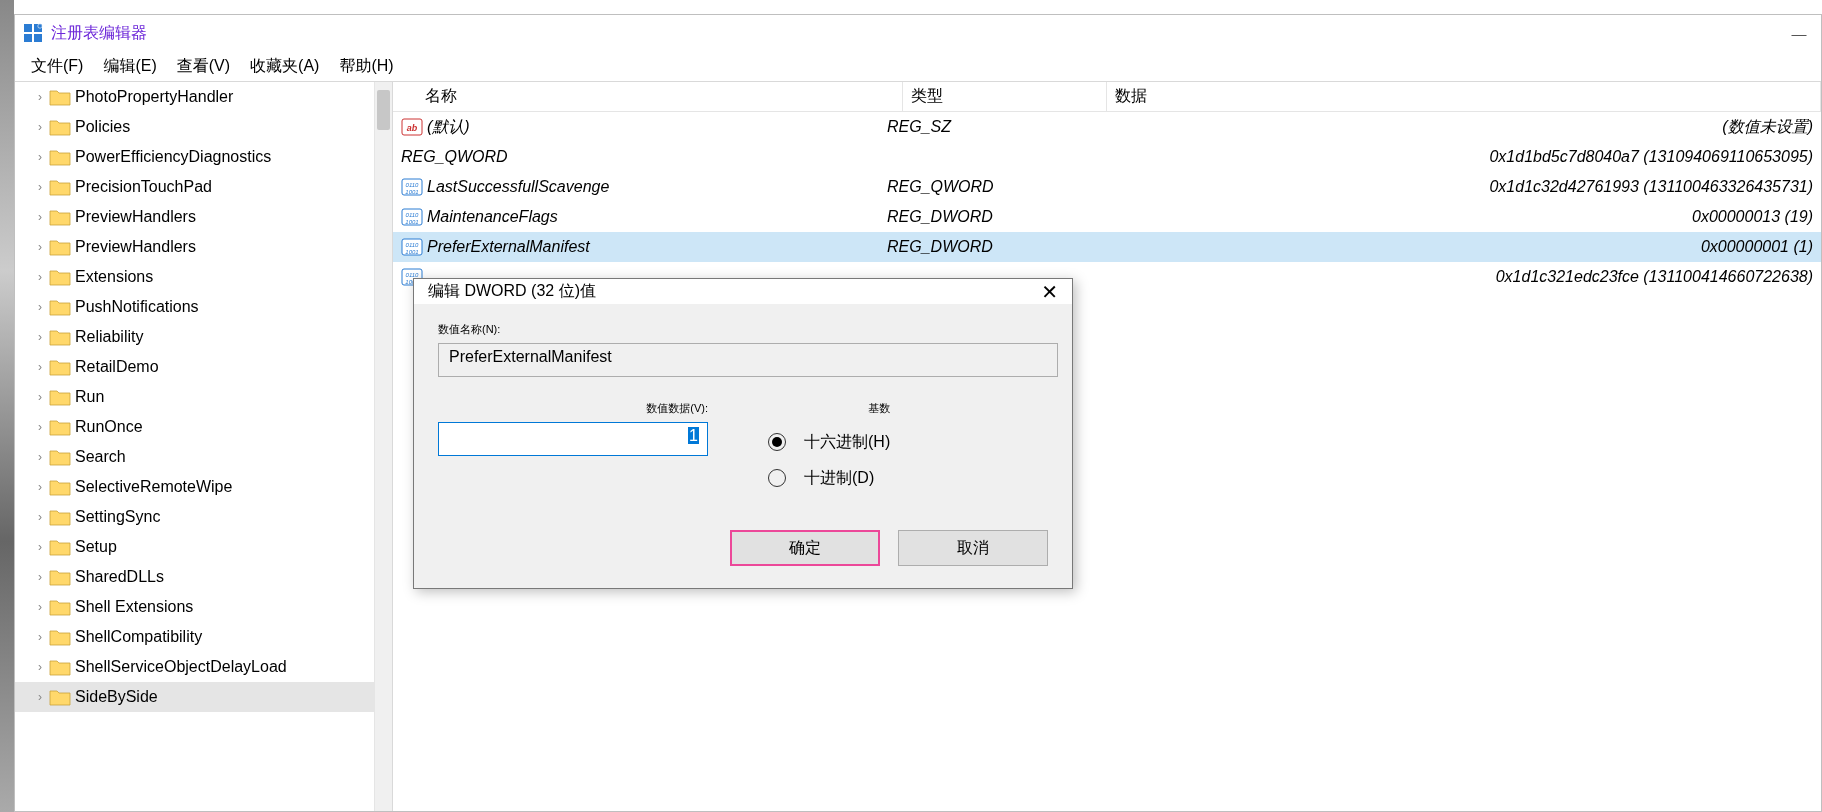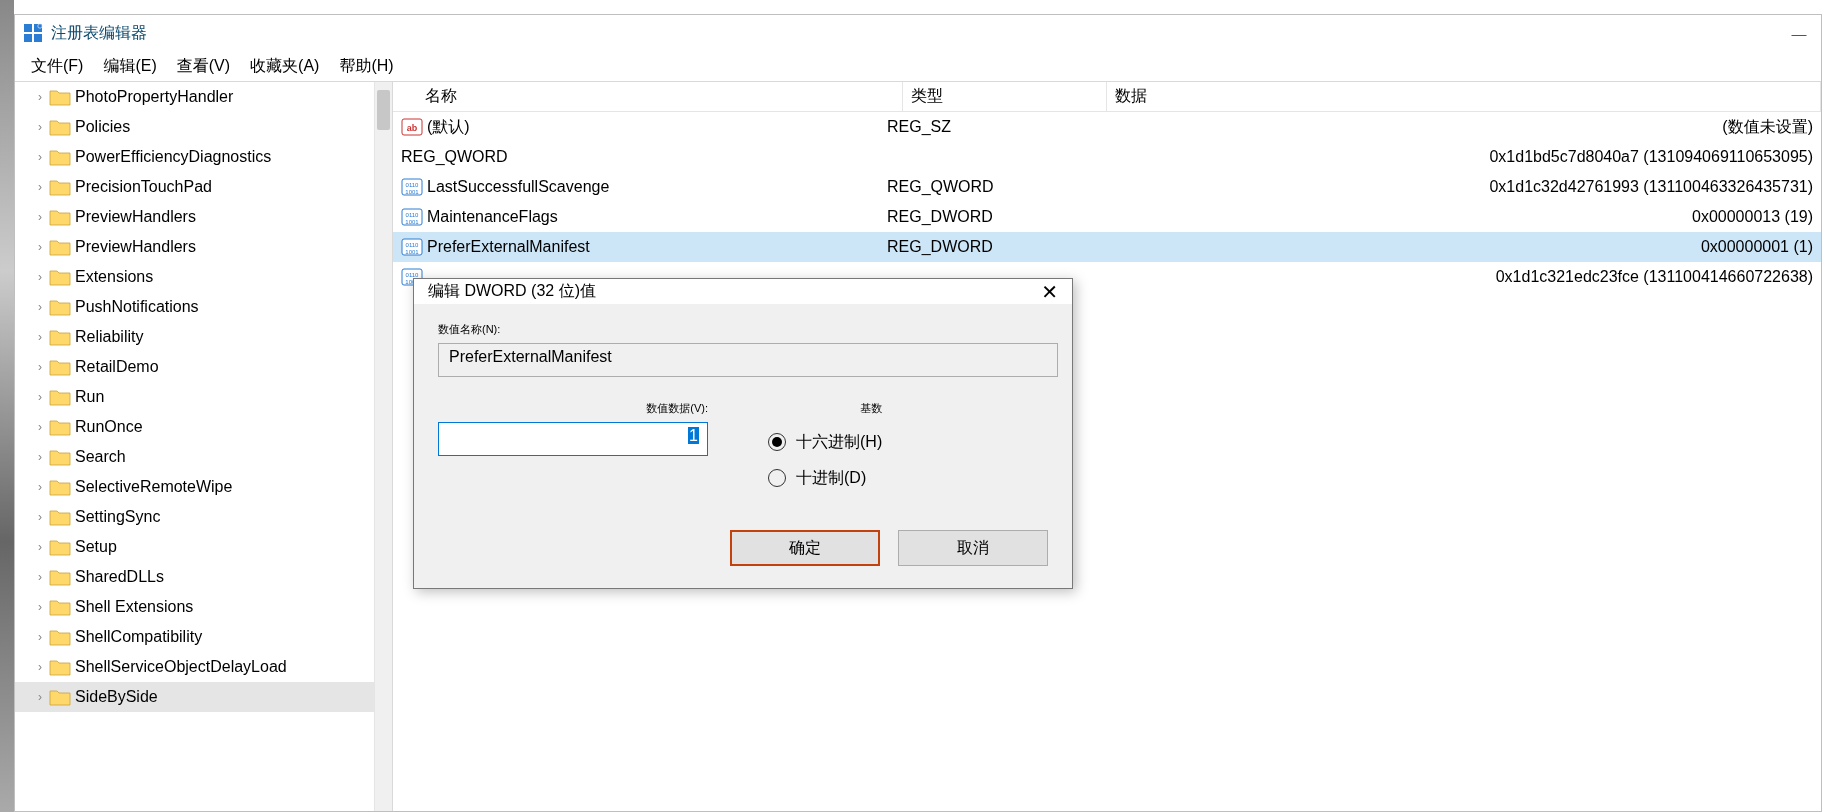--- a/index.html
+++ b/index.html
@@ -5,21 +5,21 @@
 * { box-sizing: border-box; font-family: "Microsoft YaHei", "Segoe UI", sans-serif; }
 body { margin: 0; background: #fff; font-size: 15px; color: #000; overflow: hidden; width: 1822px; height: 812px; position: relative; }
 
 
 .bg-strip { position: absolute; left: 0; top: 0; width: 14px; height: 100%; background: linear-gradient(180deg,#888,#ccc,#666,#aaa); z-index: 0; }
 
 .window { position: absolute; left: 14px; top: 14px; right: 0; bottom: 0; background: #fff; border: 1px solid #bfbfbf; display: flex; flex-direction: column; }
 
 .titlebar { display: flex; align-items: center; height: 36px; padding: 0 8px; background: #fff; }
 .titlebar .app-icon { width: 20px; height: 20px; margin-right: 8px; }
-.titlebar .title { font-size: 16px; color: #0c4a6e; }
+.titlebar .title { font-size: 16px; color: #6d28d9; }
 .titlebar .winbtns { margin-left: auto; display: flex; gap: 18px; color: #555; }
 .titlebar .winbtn { width: 28px; text-align: center; }
 
 .menubar { display: flex; align-items: center; height: 30px; padding: 0 6px; background: #fff; }
 .menubar .menu { padding: 2px 10px; font-size: 16px; }
 
 .content { flex: 1; display: flex; border-top: 1px solid #d9d9d9; min-height: 0; }
 
 .tree-pane { width: 378px; border-right: 1px solid #d9d9d9; position: relative; background: #fff; }
 .tree-scroll { position: absolute; inset: 0; overflow: hidden; }
@@ -32,43 +32,43 @@
 .tree-thumb { position: absolute; left: 2px; right: 2px; top: 8px; height: 40px; background: #c7c7c7; border-radius: 2px; }
 
 .list-pane { flex: 1; position: relative; background: #fff; }
 .list-header { display: flex; height: 30px; border-bottom: 1px solid #e5e5e5; }
 .list-header .col { padding: 4px 8px; font-size: 16px; border-right: 1px solid #e5e5e5; }
 .col-name { width: 486px; margin-left: 24px; }
 .col-type { width: 204px; }
 .col-data { flex: 1; }
 .list-row { display: flex; height: 30px; align-items: center; }
 .list-row.selected { background: #cde6f7; }
-.list-row .cell { padding: 0 8px; font-size: 16px; white-space: nowrap; overflow: hidden; }
+.list-row .cell { padding: 0 8px; font-size: 16px; white-space: nowrap; overflow: hidden; font-style: italic; }
 .list-row .cell-name { width: 486px; display: flex; align-items: center; }
 .list-row .cell-type { width: 204px; }
 .list-row .cell-data { flex: 1; text-align: right; }
 .value-icon { width: 22px; height: 20px; margin-right: 4px; flex-shrink: 0; }
 
 
 .dialog { position: absolute; left: 413px; top: 278px; width: 660px; background: #f0f0f0; border: 1px solid #787878; box-shadow: 3px 3px 12px rgba(0,0,0,0.25); z-index: 10; }
 .dialog-title { display: flex; align-items: center; height: 25px; padding: 0 14px; background: #fff; font-size: 16px; }
 .dialog-title .close { margin-left: auto; font-size: 20px; }
 .dialog-body { padding: 18px 24px 22px 24px; }
 .dlg-label { font-size: 11px; margin-bottom: 6px; }
 .dlg-input-ro { width: 620px; height: 34px; border: 1px solid #adadad; background: #f0f0f0; padding: 4px 10px; font-size: 16px; color: #000; }
 .dlg-row2 { display: flex; margin-top: 24px; gap: 60px; text-align: right; }
 .dlg-col { display: flex; flex-direction: column; }
 .dlg-input-val { width: 270px; height: 34px; border: 1px solid #0078d7; background: #fff; padding: 4px 8px; font-size: 16px; color: #000; }
 .dlg-input-val .sel { background: #0078d7; color: #fff; padding: 0 1px; }
-.radio-row { display: flex; align-items: center; gap: 10px; font-size: 16px; height: 32px; margin-top: 4px; }
+.radio-row { display: flex; align-items: center; gap: 18px; font-size: 16px; height: 32px; margin-top: 4px; }
 .radio { width: 18px; height: 18px; border: 1px solid #333; border-radius: 50%; display: inline-flex; align-items: center; justify-content: center; }
 .radio.checked::after { content: ""; width: 10px; height: 10px; background: #000; border-radius: 50%; }
 .dlg-buttons { display: flex; justify-content: flex-end; gap: 18px; margin-top: 36px; }
 .dlg-btn { width: 150px; height: 36px; border: 1px solid #adadad; background: #e1e1e1; font-size: 16px; display: flex; align-items: center; justify-content: center; }
-.dlg-btn.default { border: 2px solid #c2410c; }
+.dlg-btn.default { border: 2px solid #ec4899; }
 
 svg { display: block; }
 </style>
 </head>
 <body>
 
 <div class="bg-strip"></div>
 
 <div class="window">
 

